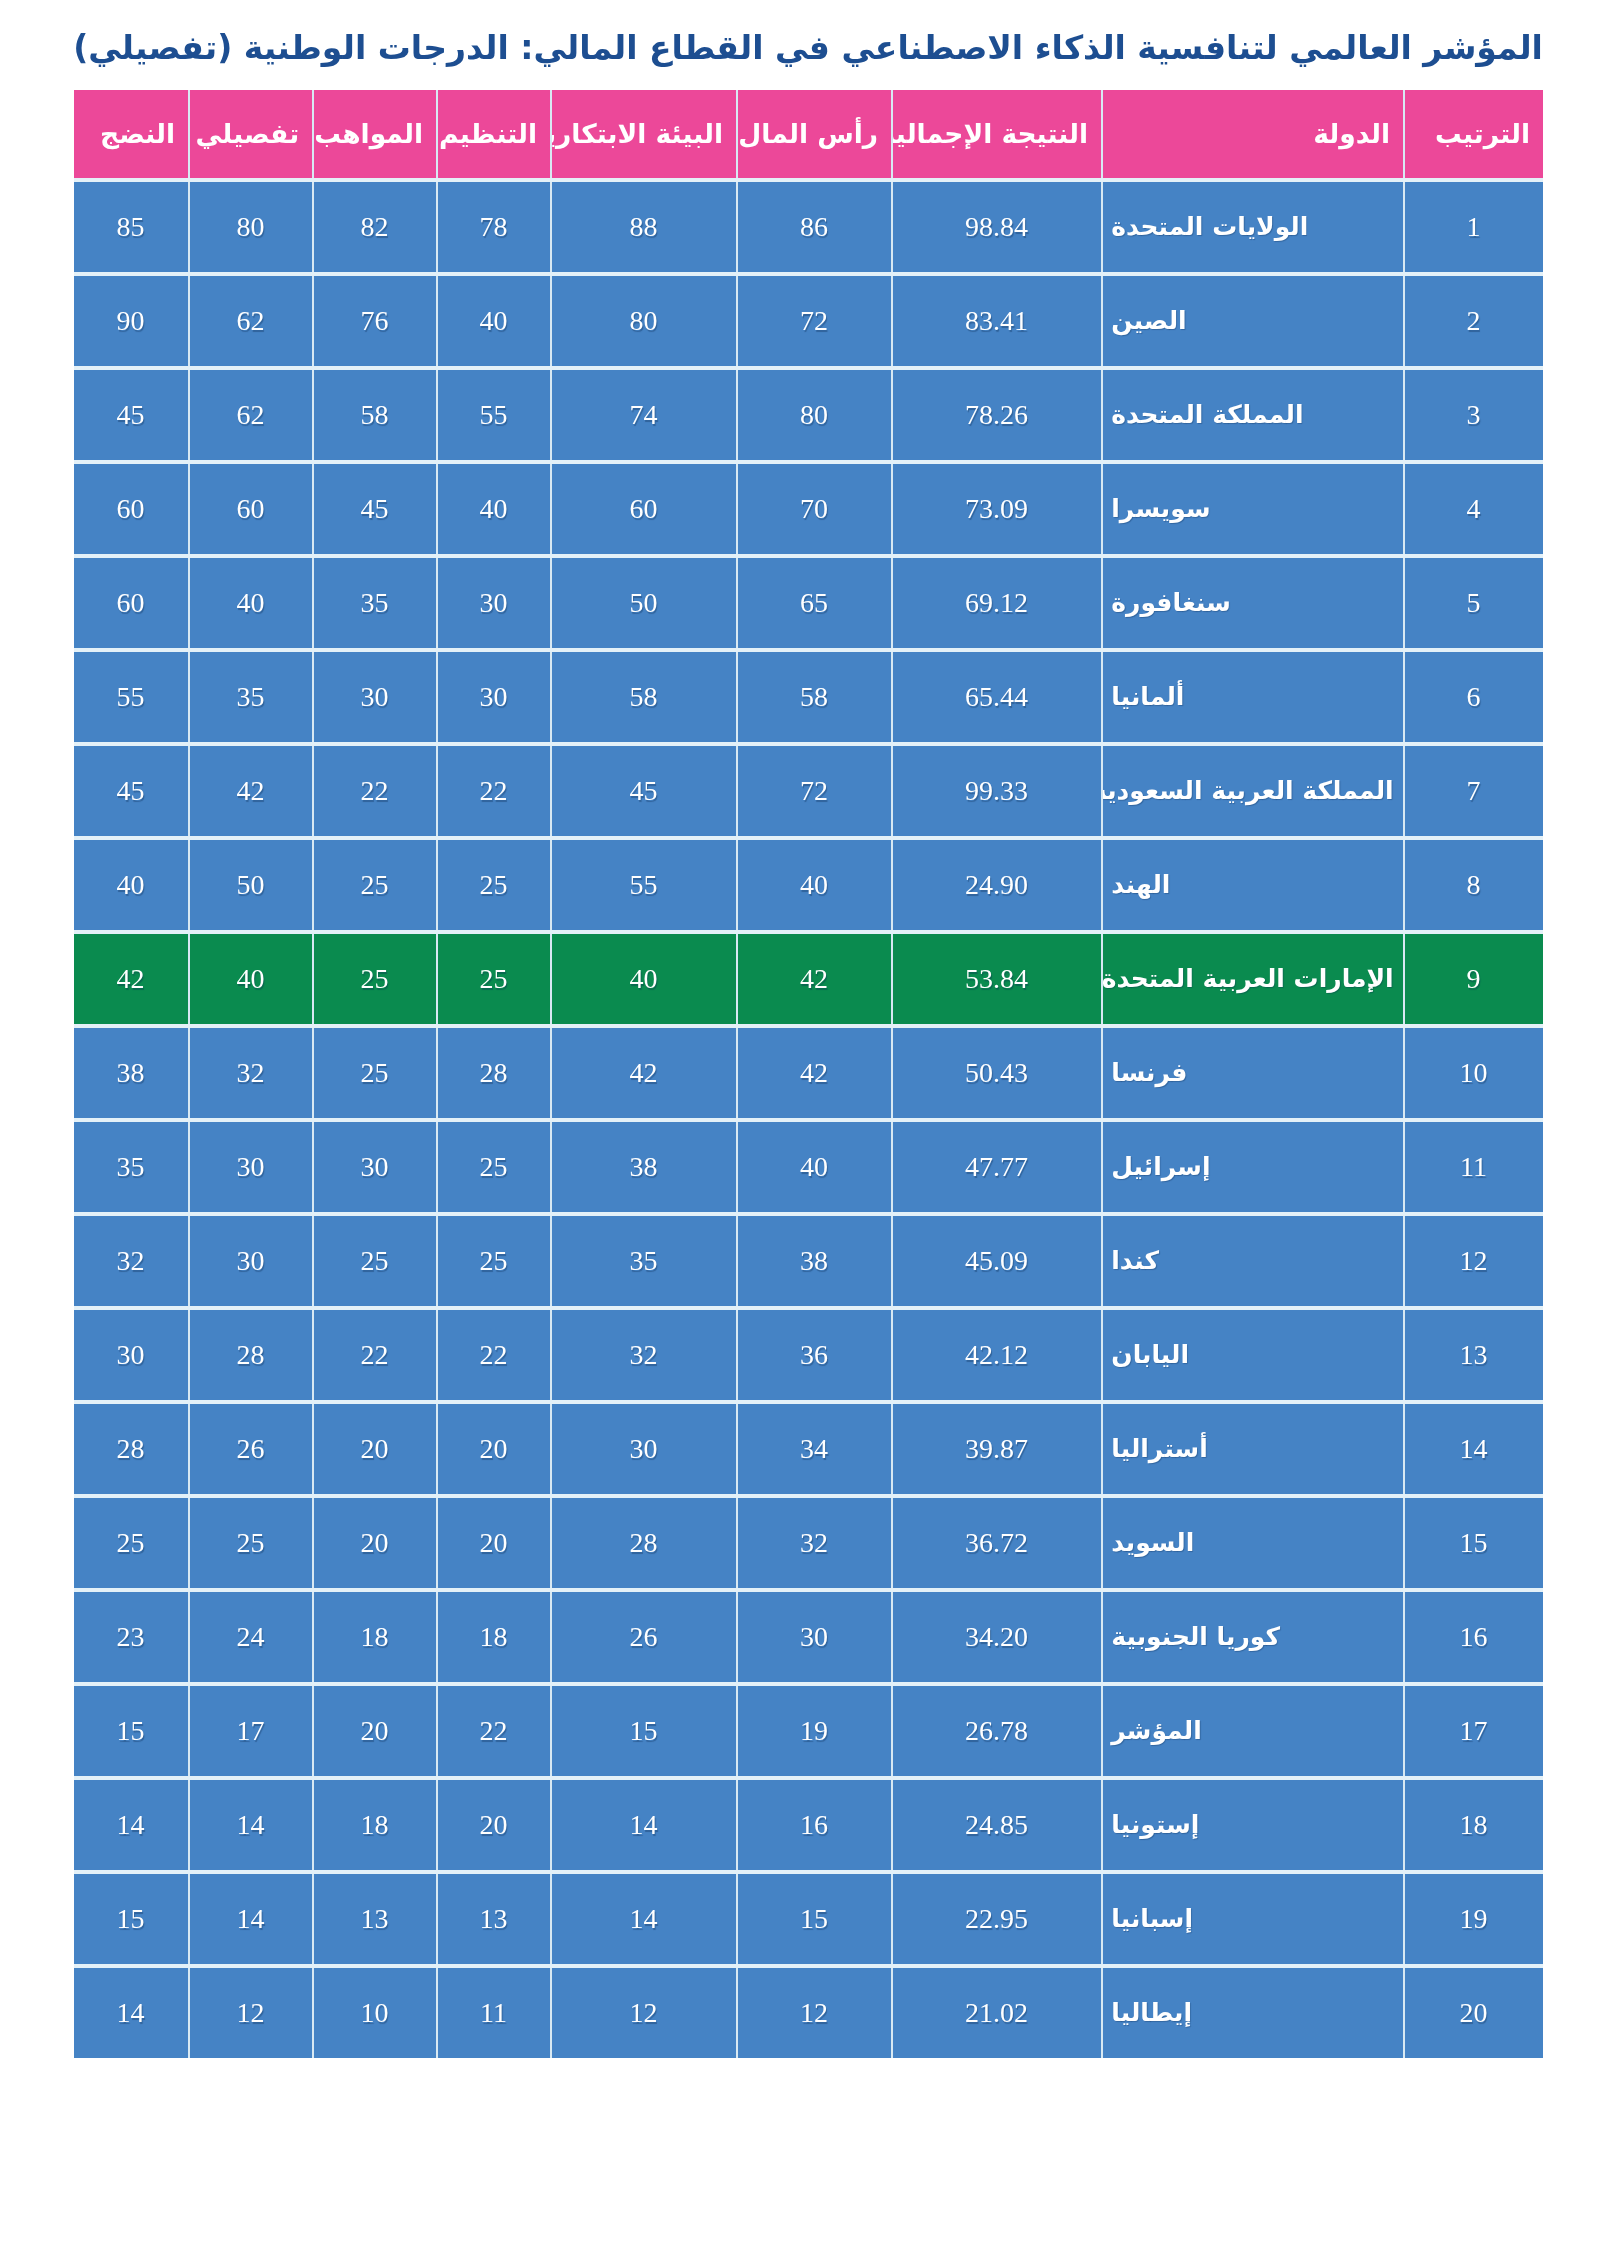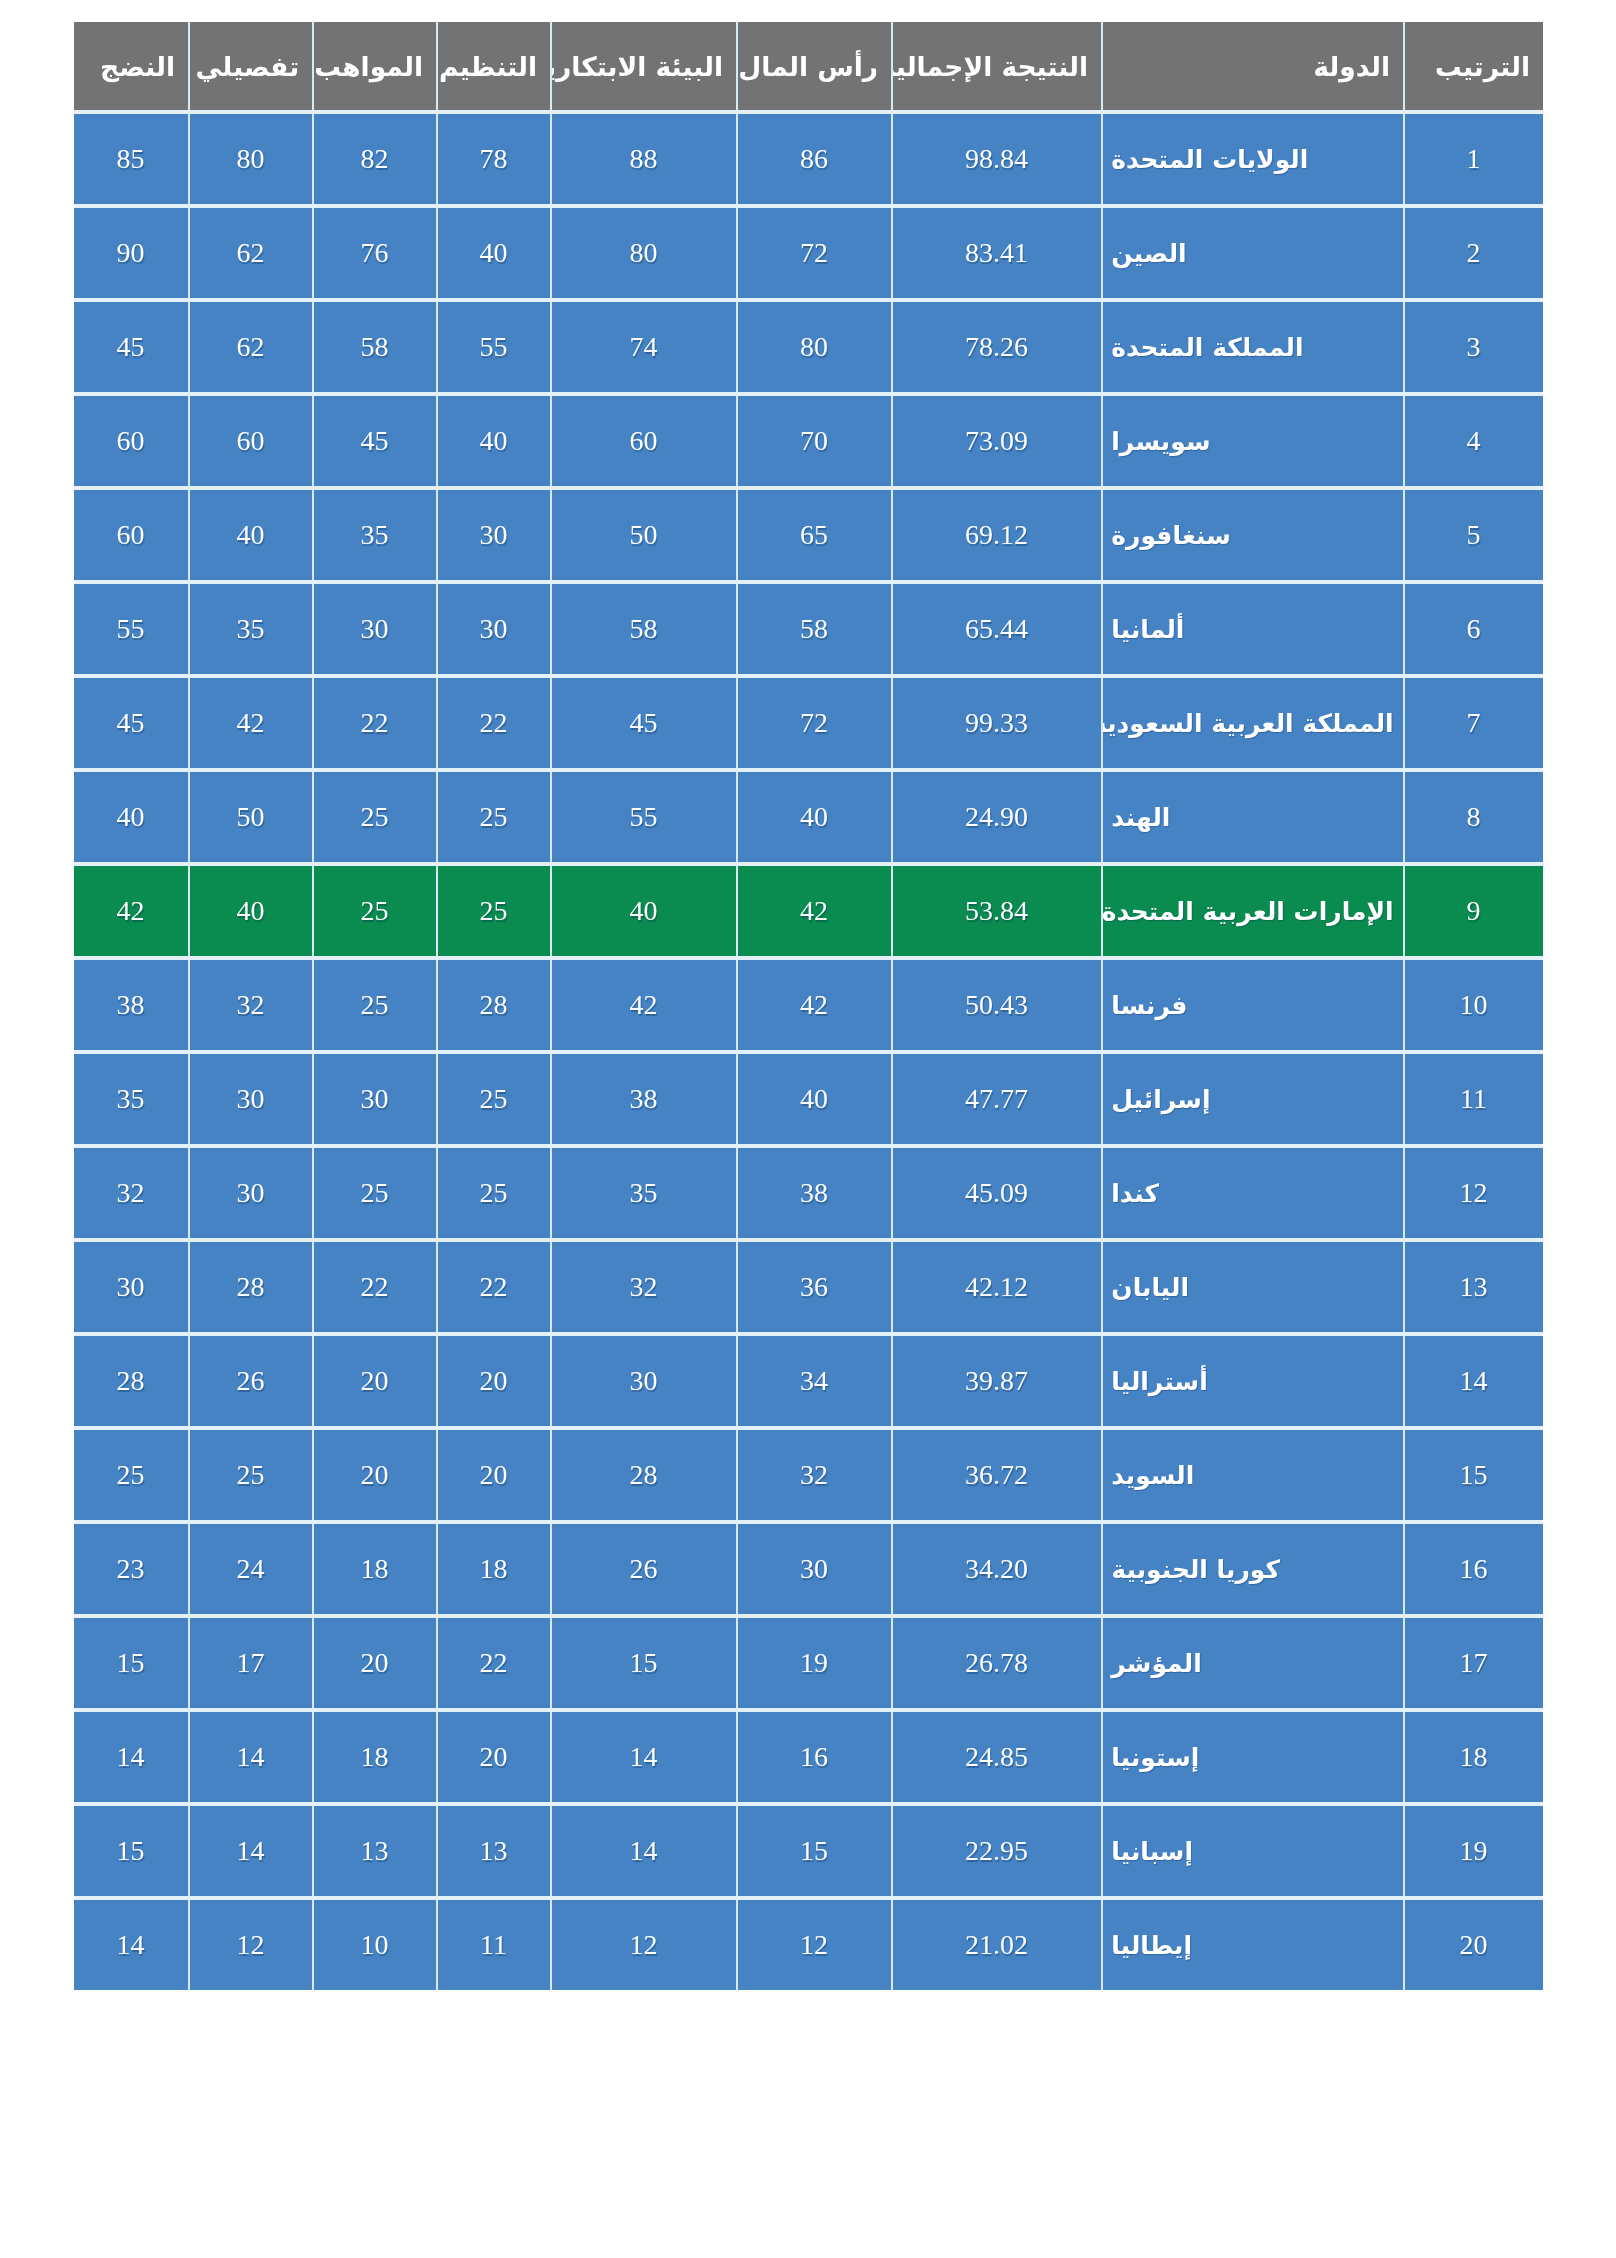--- a/index.html
+++ b/index.html
@@ -37,21 +37,21 @@
   }
   table.scores th, table.scores td {
     border-left: 2.6px solid #d8e9f3;
     border-right: 2.6px solid #d8e9f3;
     border-top: 4.4px solid #e4f1f8;
     border-bottom: 4.4px solid #e4f1f8;
     overflow: hidden;
     white-space: nowrap;
   }
   table.scores th {
-    background: #737373;
+    background: #ec4899;
     color: #ffffff;
     height: 88px;
     font-size: 26.5px;
     font-weight: bold;
     text-align: right;
     vertical-align: middle;
     padding: 0 12.4px 0 3.5px;
   }
   table.scores td {
     background: #4583c5;
@@ -75,20 +75,21 @@
     font-size: 25px;
     font-weight: bold;
     font-family: "DejaVu Sans", sans-serif;
     text-shadow: 0.9px 0.9px 0.9px rgba(10, 40, 80, 0.3);
   }
 </style>
 </head>
 <body>
 
 <div class="page">
+  <h1 class="page-title">المؤشر العالمي لتنافسية الذكاء الاصطناعي في القطاع المالي: الدرجات الوطنية (تفصيلي)</h1>
 
   <table class="scores">
     <colgroup>
         <col style="width: 139px;">
         <col style="width: 302px;">
         <col style="width: 210px;">
         <col style="width: 155px;">
         <col style="width: 186px;">
         <col style="width: 114px;">
         <col style="width: 124px;">

